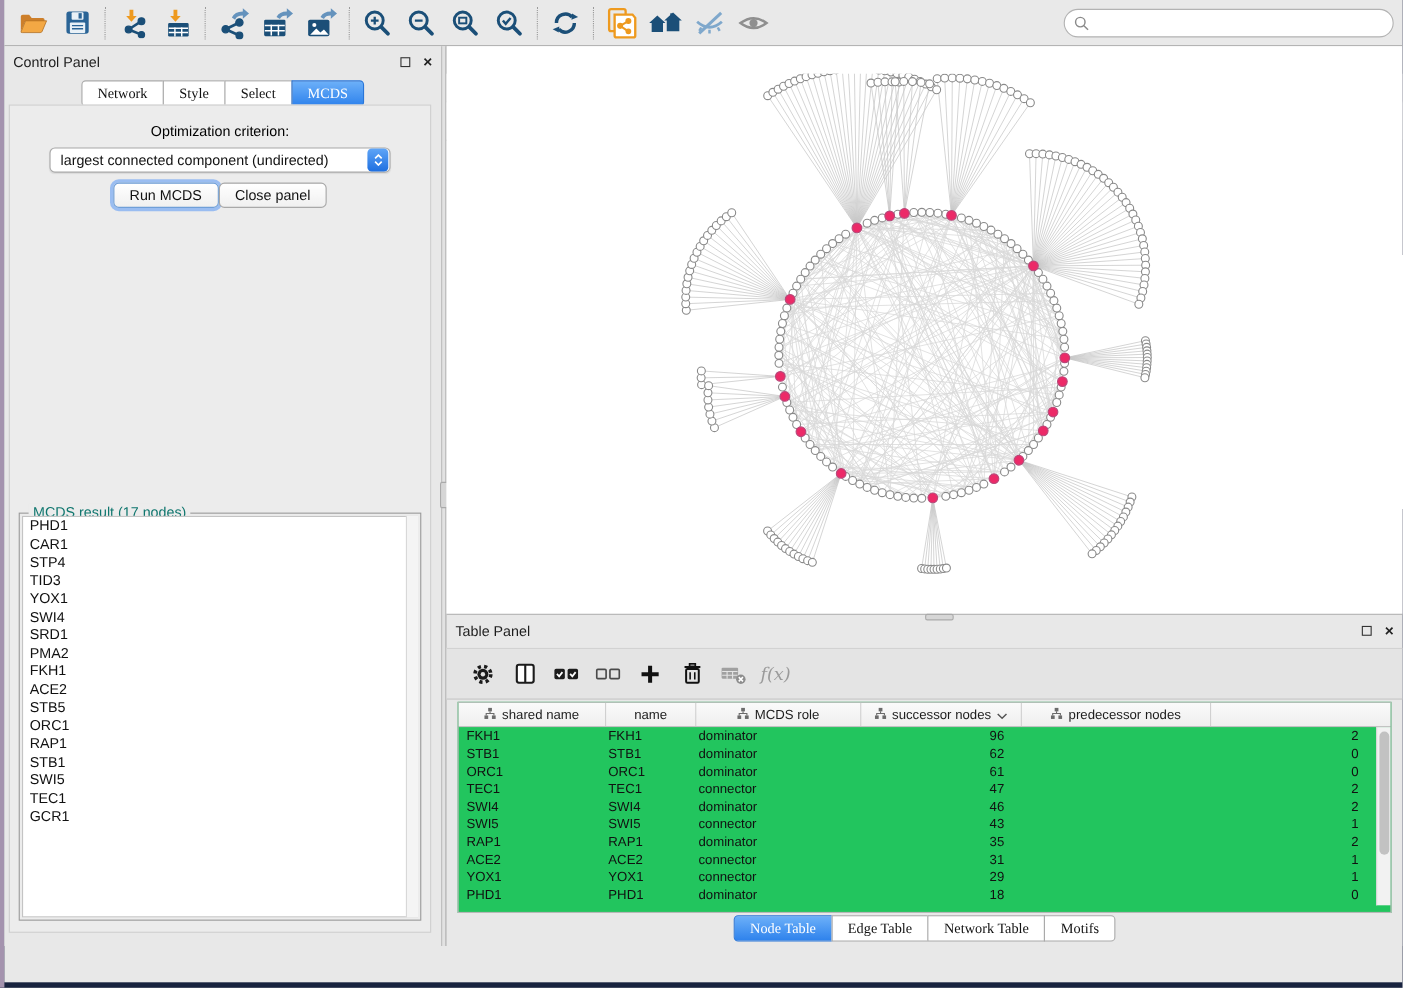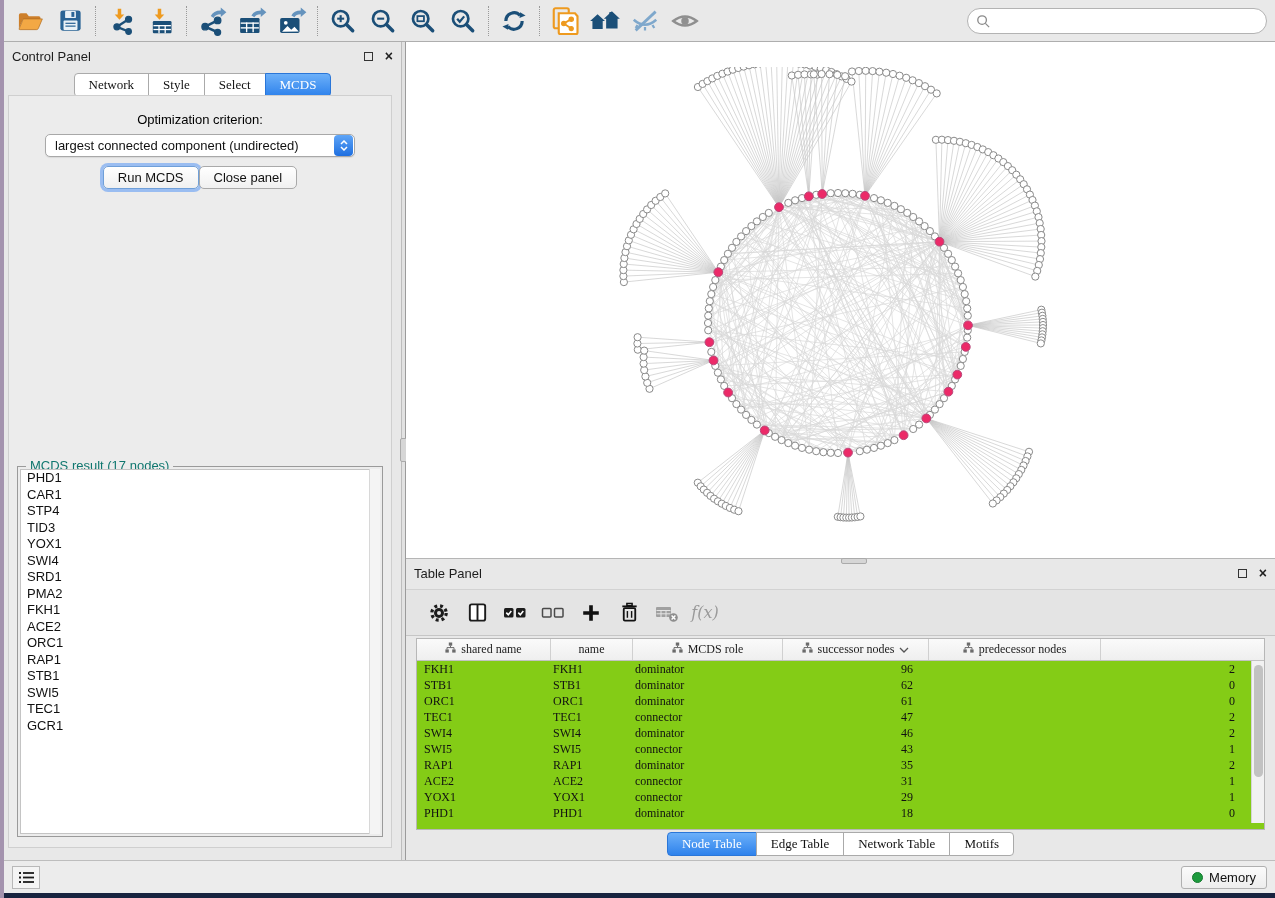--- a/index.html
+++ b/index.html
@@ -75,22 +75,22 @@
   .net-canvas { position:absolute; left:0; right:0; top:25px; bottom:0; background:#fff; }
 
   
   .table-panel { position:absolute; left:402px; right:0; top:558px; bottom:33px; background:#e8e8e8;
                  border-top:1px solid #b5b5b5; }
   .tp-toolbar { position:absolute; left:0; right:0; top:30px; height:47px; background:#e4e4e4;
                 border-top:1px solid #d2d2d2; border-bottom:1px solid #c6c6c6; display:flex;
                 align-items:center; padding-left:14px; }
   .tp-toolbar .tbtn { width:38px; }
   .fx { font-family:"DejaVu Serif", serif; font-style:italic; font-size:16px; color:#9a9a9a; }
-  .tp-table { position:absolute; left:10px; right:10px; top:79px; bottom:30px; background:#84cc16;
-              border:1px solid #b7b7b7;font-family:Liberation Serif, serif; }
+  .tp-table { position:absolute; left:10px; right:10px; top:79px; bottom:30px; background:#22c55e;
+              border:1px solid #b7b7b7; }
   .tp-hrow { display:flex; height:22px; background:linear-gradient(#fafafa,#efefef);
              border-bottom:1px solid #c2c2c2; }
   .hcell { display:flex; align-items:center; justify-content:center; gap:5px; font-size:12px; color:#1c1c1c;
            border-right:1px solid #d0d0d0; position:relative; cursor:pointer; }
   .hcell.fill { flex:1; border-right:none; cursor:default; }
   .hc0{width:134px}.hc1{width:82px}.hc2{width:150px}.hc3{width:146px}.hc4{width:172px}
   .tp-rows { position:absolute; left:0; right:13px; top:22px; height:160px; overflow:hidden; }
   .trow { display:flex; height:16px; align-items:center; }
   .cell { font-size:12px; color:#111; white-space:nowrap; }
   .c0{width:134px; padding-left:7px}.c1{width:82px; padding-left:2px}.c2{width:150px; padding-left:2px}
@@ -314,20 +314,21 @@
             <div class="result-item">PHD1</div>
             <div class="result-item">CAR1</div>
             <div class="result-item">STP4</div>
             <div class="result-item">TID3</div>
             <div class="result-item">YOX1</div>
             <div class="result-item">SWI4</div>
             <div class="result-item">SRD1</div>
             <div class="result-item">PMA2</div>
             <div class="result-item">FKH1</div>
             <div class="result-item">ACE2</div>
+            <div class="result-item">STB5</div>
             <div class="result-item">ORC1</div>
             <div class="result-item">RAP1</div>
             <div class="result-item">STB1</div>
             <div class="result-item">SWI5</div>
             <div class="result-item">TEC1</div>
             <div class="result-item">GCR1</div>
           </div>
         <div class="rl-track"></div>
       </div>
     </div>
@@ -1288,31 +1289,13 @@
         </div>
     </div>
     <div class="tp-tabs" id="tp-tabs">
         <button class="seg active">Node Table</button>
         <button class="seg">Edge Table</button>
         <button class="seg">Network Table</button>
         <button class="seg">Motifs</button>
       </div>
   </div>
 
-  <div class="status-bar">
-    <button class="list-btn">
-      <svg width="17" height="13" viewBox="0 0 17 13">
-          <g stroke="#1c1c1c" stroke-width="1.8">
-            <line x1="5" y1="2" x2="16" y2="2"></line>
-            <line x1="5" y1="6.5" x2="16" y2="6.5"></line>
-            <line x1="5" y1="11" x2="16" y2="11"></line>
-            <line x1="1" y1="2" x2="3" y2="2"></line>
-            <line x1="1" y1="6.5" x2="3" y2="6.5"></line>
-            <line x1="1" y1="11" x2="3" y2="11"></line>
-          </g>
-        </svg>
-    </button>
-    <button class="mem-btn">
-      <span class="mem-dot"></span>
-      <span>Memory</span>
-    </button>
-  </div>
 </div>
 
 </body></html>

